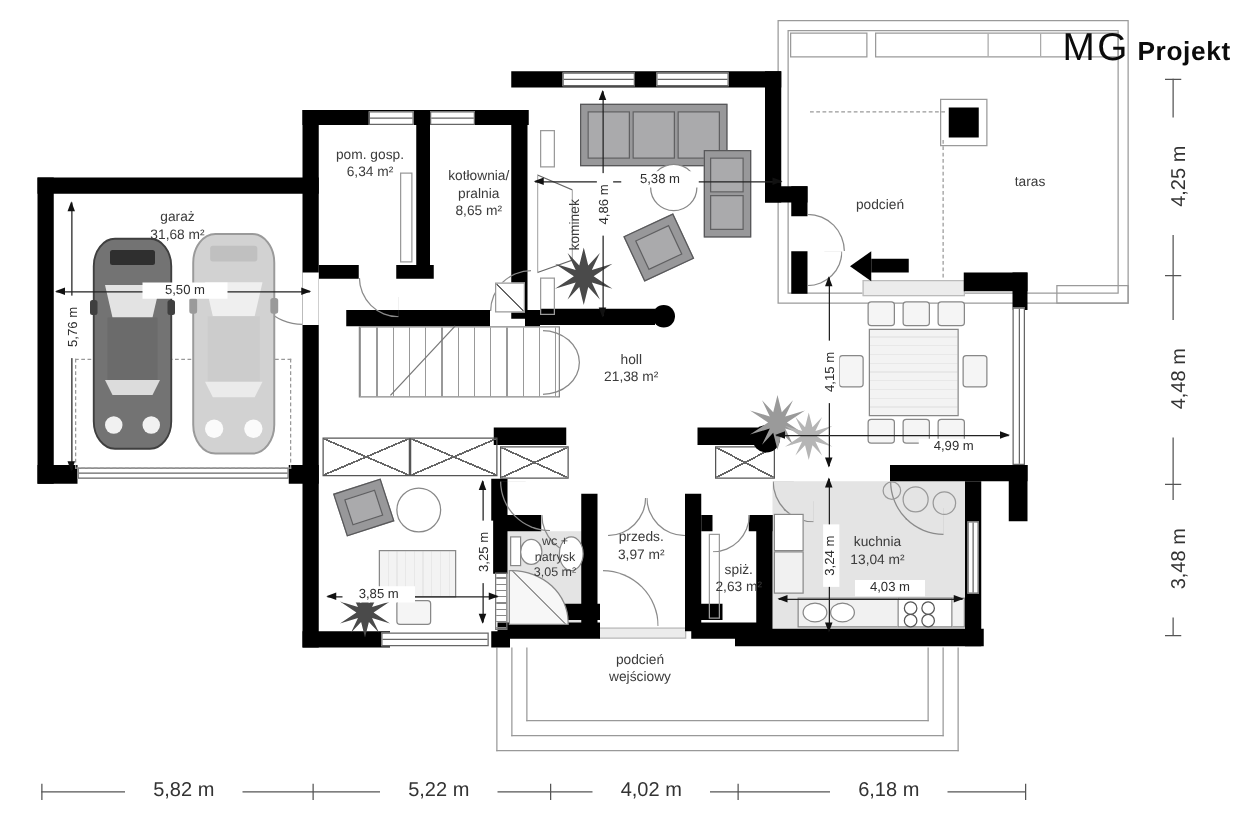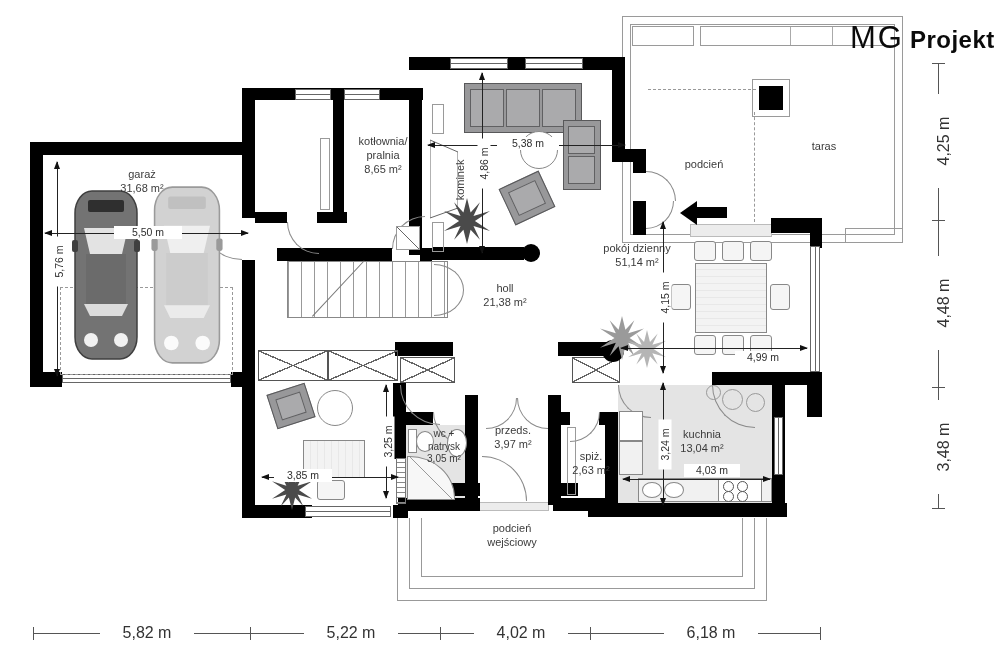--- a/index.html
+++ b/index.html
@@ -50,21 +50,21 @@
   .hatch{position:absolute;border:1px solid #777;box-sizing:border-box;
     background:repeating-linear-gradient(0deg,#888 0 1px,transparent 1px 5px)}
   .gray{position:absolute;background:#e4e4e4}
   .grain{background:repeating-linear-gradient(0deg,#f3f3f3 0 6px,#e8e8e8 6px 7px)}
   .grainv{background:repeating-linear-gradient(90deg,#f3f3f3 0 6px,#e8e8e8 6px 7px)}
   .diagbox{background:linear-gradient(to top right,transparent calc(50% - .7px),#666 calc(50% - .7px) calc(50% + .7px),transparent calc(50% + .7px)) #fff}
   .tri-left{position:absolute;width:0;height:0;border-top:12px solid transparent;border-bottom:12px solid transparent;border-right:17px solid #000}
   .tri-down{position:absolute;width:0;height:0;border-left:4px solid transparent;border-right:4px solid transparent;border-top:9px solid #000}
   .logo{position:absolute;left:850px;top:20px;display:flex;align-items:baseline;gap:6px;color:#0b0b0b}
   .logo .mg{font-size:31px;font-weight:400;letter-spacing:2px;font-family:"Liberation Sans",sans-serif}
-  .logo .pj{font-size:24px;font-weight:700;letter-spacing:.5px}
+  .logo .pj{font-size:21px;font-weight:700;letter-spacing:.5px}
   .vline{position:absolute;background:#aaa}
 </style>
 </head>
 <body>
 
 <div class="plan">
 
   <div class="thin out" style="left:622px;top:16px;width:281px;height:227px"></div>
   <div class="thin out" style="left:630px;top:24px;width:265px;height:211px"></div>
   <div class="thin out" style="left:632px;top:26px;width:62px;height:20px"></div>
@@ -257,30 +257,30 @@
   <div class="circ" style="left:737px;top:491px;width:9px;height:9px;border:1px solid #555;background:#fff"></div>
   <div class="circ" style="left:706px;top:385px;width:13px;height:13px;border:1px solid #999"></div>
   <div class="circ" style="left:722px;top:389px;width:19px;height:19px;border:1px solid #999"></div>
   <div class="circ" style="left:746px;top:393px;width:17px;height:17px;border:1px solid #999"></div>
   <div class="thin out" style="left:567px;top:427px;width:9px;height:68px"></div>
 
   <div class="lbl" style="left:92px;top:168px;width:100px">
     <div>garaż</div>
     <div>31,68 m²</div>
   </div>
+  <div class="lbl" style="left:246px;top:118px;width:100px">
+    <div>pom. gosp.</div>
+    <div>6,34 m²</div>
+  </div>
   <div class="lbl" style="left:333px;top:135px;width:100px">
     <div>kotłownia/</div>
     <div>pralnia</div>
     <div>8,65 m²</div>
   </div>
   <div class="lbl rot" style="left:433px;top:173px;width:56px">kominek</div>
-  <div class="lbl" style="left:577px;top:242px;width:120px">
-    <div>pokój dzienny</div>
-    <div>51,14 m²</div>
-  </div>
   <div class="lbl" style="left:654px;top:158px;width:100px">podcień</div>
   <div class="lbl" style="left:774px;top:140px;width:100px">taras</div>
   <div class="lbl" style="left:455px;top:282px;width:100px">
     <div>holl</div>
     <div>21,38 m²</div>
   </div>
   <div class="lbl" style="left:406px;top:428px;width:76px;font-size:10px">
     <div>wc +</div>
     <div>natrysk</div>
     <div>3,05 m²</div>

